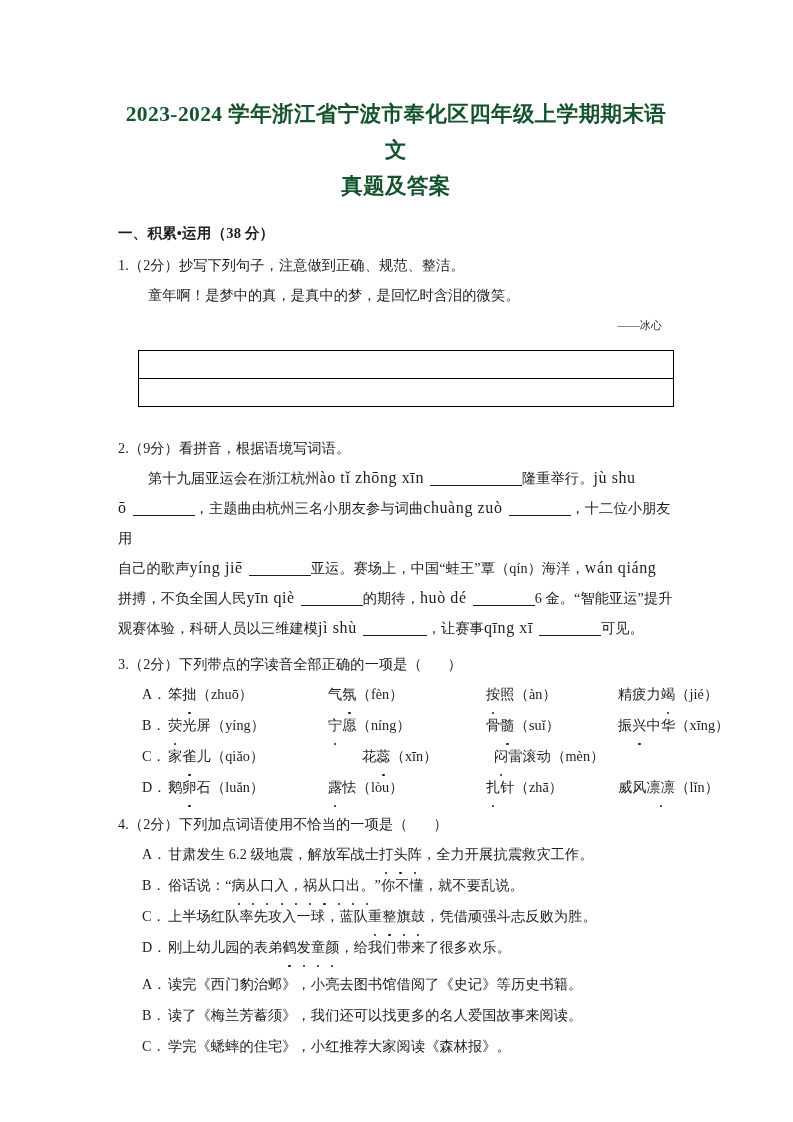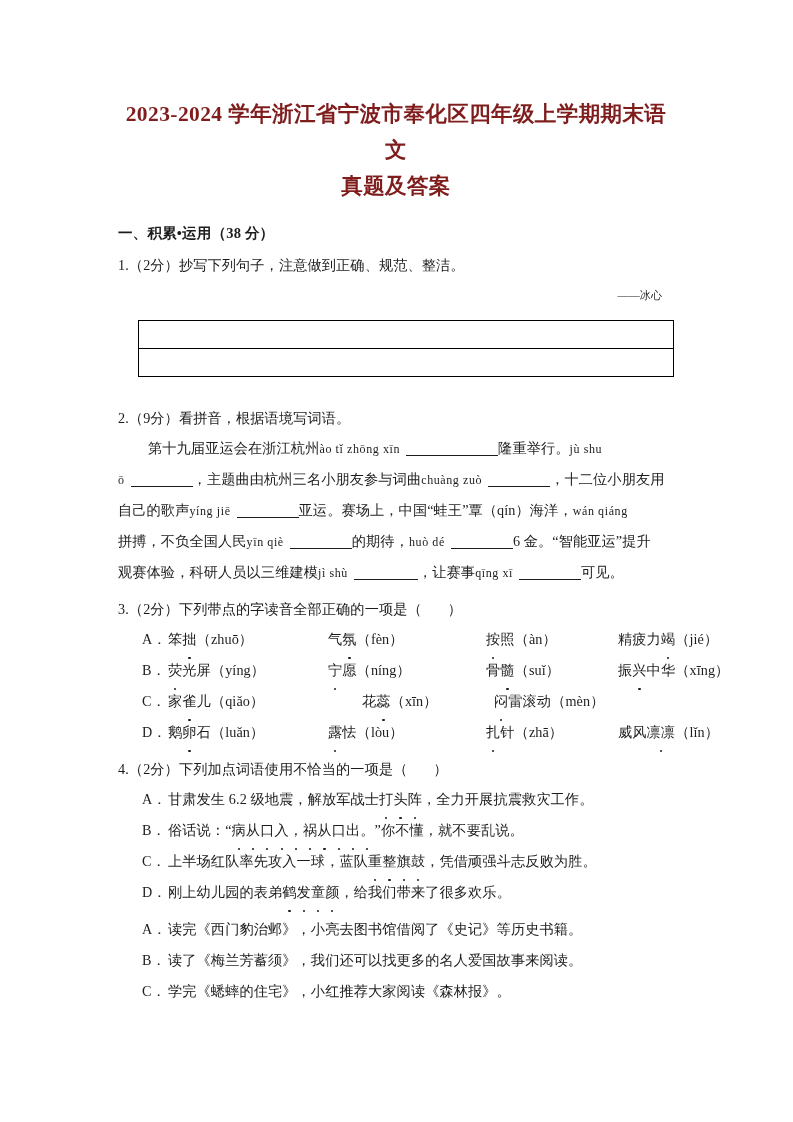--- a/index.html
+++ b/index.html
@@ -31,21 +31,21 @@
 
   
   .doc-title {
     font-family: "Liberation Serif", "DejaVu Serif", serif;
     font-weight: bold;
     font-size: 21.5px;
     line-height: 36px;
     text-align: center;
     letter-spacing: 0.4px;
     margin: 0 0 6px 0;
-    color: #7f1d1d;
+    color: #14532d;
   }
   .doc-title .t-line { display: block; }
 
   
   .section-head {
     font-weight: bold;
     font-size: 14.5px;
     line-height: 22px;
     margin: 18px 0 6px 0;
     letter-spacing: 0.2px;
@@ -101,21 +101,21 @@
     border-bottom: 1.1px solid #1c1c1c;
     vertical-align: -3px;
   }
   .blank.w-long  { width: 92px; }
   .blank.w-med   { width: 62px; }
   .blank.w-med2  { width: 64px; }
 
   
   .py {
     font-family: "Liberation Serif", "DejaVu Serif", serif;
-    font-size: 12px;
+    font-size: 16px;
     letter-spacing: 0.6px;
   }
 
   
   .dot {
     position: relative;
     display: inline-block;
   }
   .dot::after {
     content: "";
@@ -170,20 +170,21 @@
 
     <h1 class="doc-title">
       <span class="t-line">2023-2024 学年浙江省宁波市奉化区四年级上学期期末语文</span>
       <span class="t-line">真题及答案</span>
     </h1>
 
     <div class="section-head">一、积累•运用（38 分）</div>
 
     <div class="question">
       <div class="q-stem">1.（2分）抄写下列句子，注意做到正确、规范、整洁。</div>
+      <div class="q-body q-indent2">童年啊！是梦中的真，是真中的梦，是回忆时含泪的微笑。</div>
       <div class="attribution">——冰心</div>
       <div class="write-box">
         <div class="wb-row"></div>
         <div class="wb-row"></div>
       </div>
     </div>
 
     <div class="question" style="margin-top:26px;">
       <div class="q-stem">2.（9分）看拼音，根据语境写词语。</div>
 

